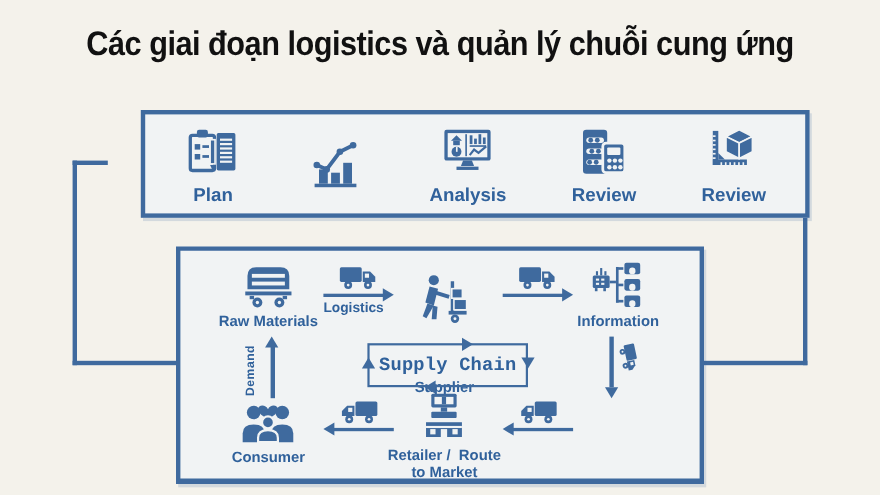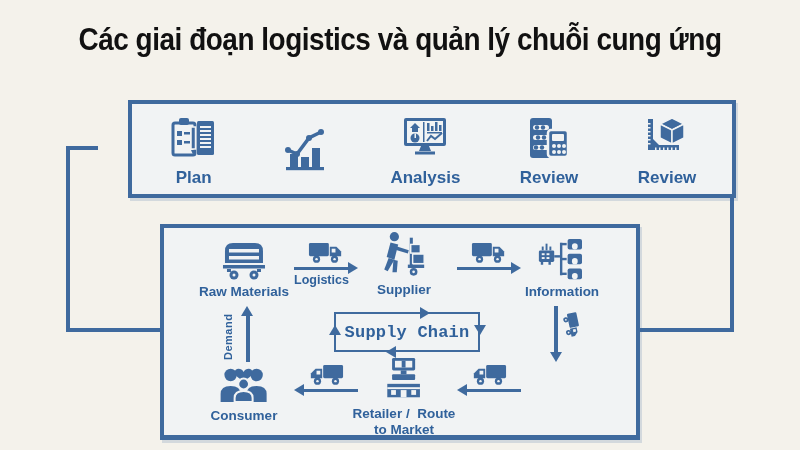--- a/index.html
+++ b/index.html
@@ -235,21 +235,21 @@
         <circle class="f" cx="9" cy="20" r="3.8"></circle>
           <circle class="b" cx="9" cy="20" r="1.3"></circle>
         <circle class="f" cx="28" cy="20" r="3.8"></circle>
           <circle class="b" cx="28" cy="20" r="1.3"></circle>
       </svg>
       <div class="shaft"></div>
       <div class="head-r"></div>
       <div class="lbl">Logistics</div>
     </div>
 
-    <div class="node" style="left:240px;top:2px;">
+    <div class="node" style="left:240px;top:20px;gap:44px;">
       <svg class="ic" width="50" height="50" viewBox="0 0 52 52">
         <circle class="f" cx="16" cy="7" r="4.8"></circle>
         <path class="f" d="M12 13 L20 15 L16 31 L8 28 Z"></path>
         <path class="f" d="M18 17 L31 21 L30 24.5 L17 20.5 Z"></path>
         <path class="f" d="M10 29 L16 31 L9 43 L5.5 41 Z"></path>
         <path class="f" d="M15 31 L19.5 32 L18.5 44 L14 44 Z"></path>
         <rect class="f" x="32" y="8" width="3.2" height="30"></rect>
         <rect class="f sb" x="33" y="15" width="10" height="9" stroke-width="1.5"></rect>
         <rect class="f sb" x="35" y="25" width="12" height="10" stroke-width="1.5"></rect>
         <rect class="f" x="30" y="36" width="17" height="3.5"></rect>

